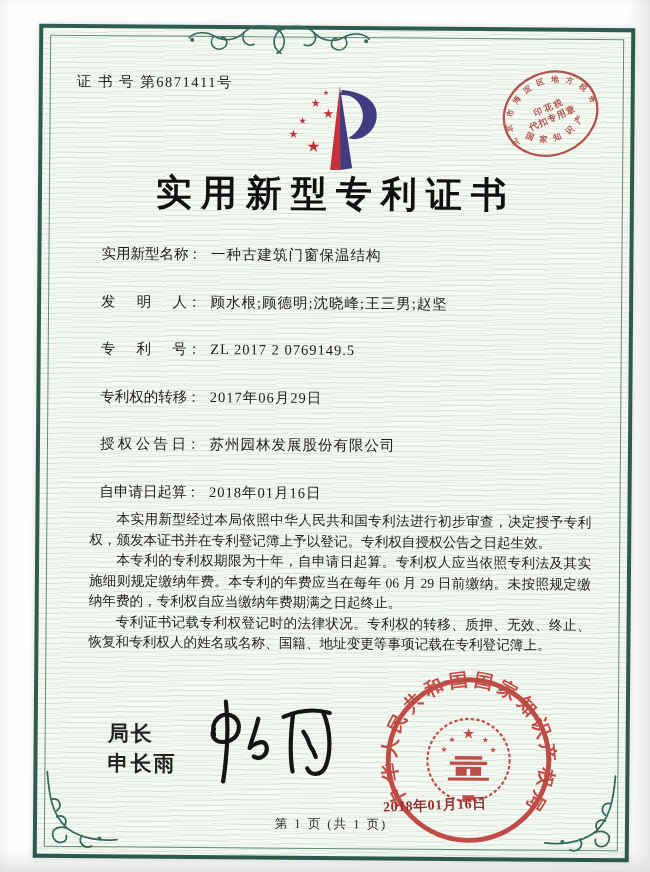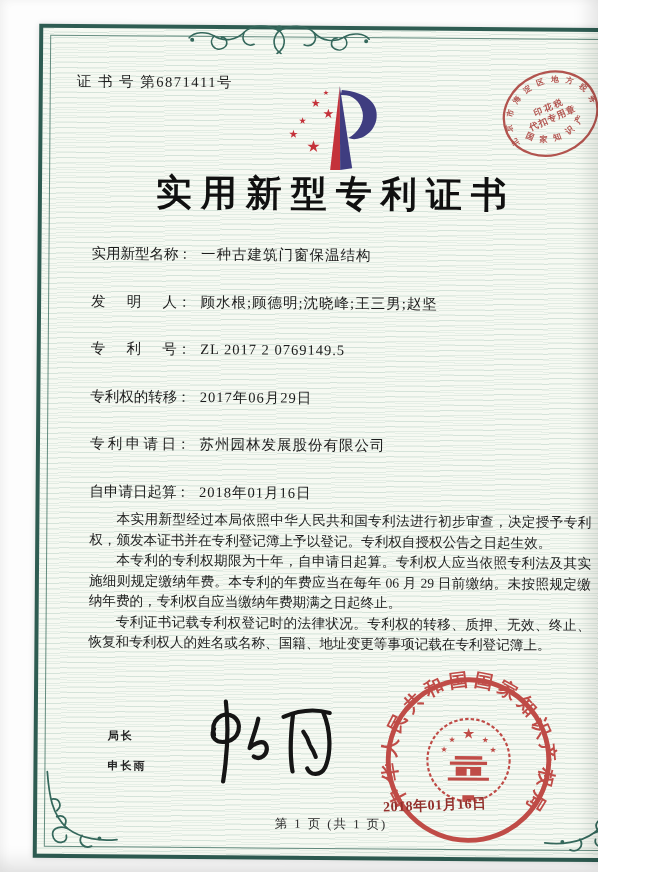--- a/index.html
+++ b/index.html
@@ -1,42 +1,42 @@
 <!DOCTYPE html>
 <html><head>
 <meta charset="utf-8">
 <style>
   html,body{margin:0;padding:0;}
   body{background:#ffffff;font-family:"Liberation Serif","DejaVu Serif",serif;}
-  .scan{position:relative;width:598px;height:872px;background:#fdfdfd;overflow:hidden;}
+  .scan{position:relative;width:650px;height:872px;background:#fdfdfd;overflow:hidden;}
   .scan::after{content:"";position:absolute;inset:0;pointer-events:none;
     box-shadow:inset -8px -10px 18px rgba(0,0,0,0.10), inset 4px 0 10px rgba(0,0,0,0.03);}
   .paper{position:absolute;left:36px;top:26px;width:596px;height:834px;box-sizing:border-box;
     border:4px solid #2e5c52;
     background:
       repeating-linear-gradient(178.5deg, rgba(96,152,132,0.14) 0 1px, rgba(0,0,0,0) 1px 5px),
       repeating-linear-gradient(181.5deg, rgba(96,152,132,0.10) 0 1px, rgba(0,0,0,0) 1px 6px),
       #f6f9f2;
     transform:rotate(0.45deg);transform-origin:50% 50%;
     box-shadow:0 0 6px rgba(0,0,0,0.12);}
   .inner-frame{position:absolute;inset:7px;border:1px solid rgba(52,104,90,0.75);pointer-events:none;}
   .cert-no{position:absolute;left:34px;top:44px;font-size:14.5px;color:#1d1d1d;letter-spacing:1.5px;}
   .logo{position:absolute;left:230px;top:50px;width:140px;height:95px;}
   .title{position:absolute;left:0;top:140px;width:100%;text-align:center;
     font-size:36px;font-weight:bold;color:#101010;letter-spacing:9px;}
   .fields{position:absolute;left:50px;top:216px;width:520px;font-size:14.5px;color:#1c1c1c;}
   .field-row{height:18px;line-height:18px;margin-bottom:29.5px;white-space:nowrap;}
-  .flabel{display:inline-block;width:86px;text-align:justify;text-align-last:justify;}
+  .flabel{display:inline-block;width:86px;text-align:justify;text-align-last:justify;margin-left:10px;}
   .fcolon{display:inline-block;margin-right:9px;}
   .fvalue{letter-spacing:1px;}
   .body-text{position:absolute;left:50px;top:481px;width:502px;font-size:13.6px;line-height:20.5px;
     color:#222;text-align:justify;}
   .body-text p{margin:0;text-indent:2em;}
-  .signer{position:absolute;left:70px;top:692px;font-family:Liberation Serif, serif;
-    font-weight:700;color:#222;font-size:11px;line-height:30px;letter-spacing:2px;}
+  .signer{position:absolute;left:70px;top:692px;font-family:Liberation Mono, monospace;
+    font-weight:700;color:#222;font-size:21px;line-height:30px;letter-spacing:2px;}
   .signature{position:absolute;left:152px;top:662px;width:160px;height:105px;}
   .seal{position:absolute;left:338px;top:636px;width:186px;height:186px;opacity:0.93;}
   .seal-date{position:absolute;left:346px;top:765px;width:140px;font-size:14px;font-weight:bold;
     color:#93302c;letter-spacing:0.5px;transform:rotate(-2.5deg);white-space:nowrap;}
   .footer{position:absolute;left:0;top:786px;width:100%;text-align:center;font-size:12.5px;
     color:#2a2a2a;letter-spacing:2px;}
   .tax-stamp{position:absolute;left:446px;top:20px;width:124px;height:124px;opacity:0.92;}
   .ornament-top{position:absolute;left:50%;top:-9px;transform:translateX(-58px) translateX(-50%);width:190px;height:34px;}
   .corner{position:absolute;width:78px;height:78px;}
   .corner.bl{left:6px;bottom:6px;}
@@ -104,21 +104,21 @@
       <div class="field-row">
         <span class="flabel">发明人</span><span class="fcolon">：</span><span class="fvalue">顾水根;顾德明;沈晓峰;王三男;赵坚</span>
       </div>
       <div class="field-row">
         <span class="flabel">专利号</span><span class="fcolon">：</span><span class="fvalue">ZL 2017 2 0769149.5</span>
       </div>
       <div class="field-row">
         <span class="flabel">专利权的转移</span><span class="fcolon">：</span><span class="fvalue">2017年06月29日</span>
       </div>
       <div class="field-row">
-        <span class="flabel">专利申请日</span><span class="fcolon">：</span><span class="fvalue">苏州园林发展股份有限公司</span>
+        <span class="flabel">授权公告日</span><span class="fcolon">：</span><span class="fvalue">苏州园林发展股份有限公司</span>
       </div>
       <div class="field-row">
         <span class="flabel">自申请日起算</span><span class="fcolon">：</span><span class="fvalue">2018年01月16日</span>
       </div>
     </div>
 
     <div class="body-text">
       <p>本实用新型经过本局依照中华人民共和国专利法进行初步审查，决定授予专利权，颁发本证书并在专利登记簿上予以登记。专利权自授权公告之日起生效。</p>
       <p>本专利的专利权期限为十年，自申请日起算。专利权人应当依照专利法及其实施细则规定缴纳年费。本专利的年费应当在每年 06 月 29 日前缴纳。未按照规定缴纳年费的，专利权自应当缴纳年费期满之日起终止。</p>
       <p>专利证书记载专利权登记时的法律状况。专利权的转移、质押、无效、终止、恢复和专利权人的姓名或名称、国籍、地址变更等事项记载在专利登记簿上。</p>

